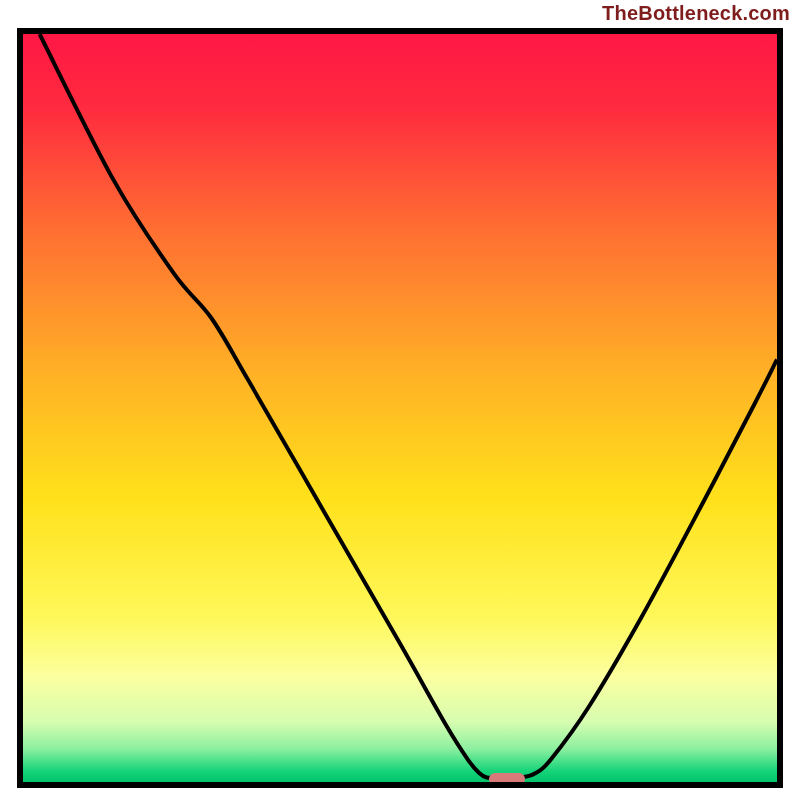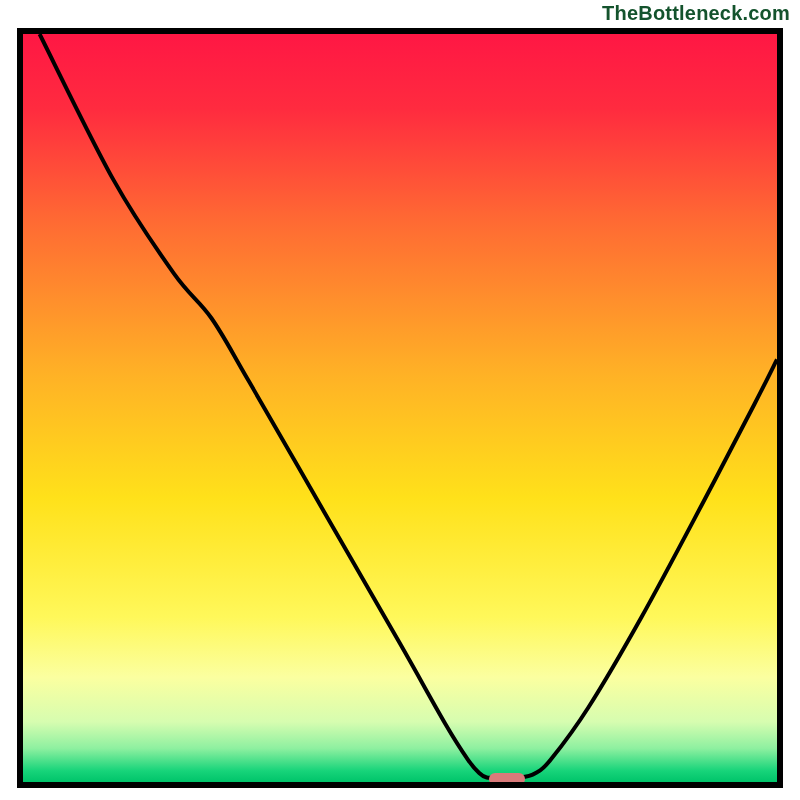--- a/index.html
+++ b/index.html
@@ -13,21 +13,21 @@
   }
   .container {
     position: relative;
     width: 800px;
     height: 800px;
   }
   .attribution {
     position: absolute;
     top: 2px;
     right: 10px;
-    color: #14532d;
+    color: #7f1d1d;
     font-size: 20px;
     font-weight: 600;
     letter-spacing: 0.2px;
   }
   .frame {
     position: absolute;
     box-sizing: border-box;
     border: 6px solid #000;
   }
   .plot-area {

